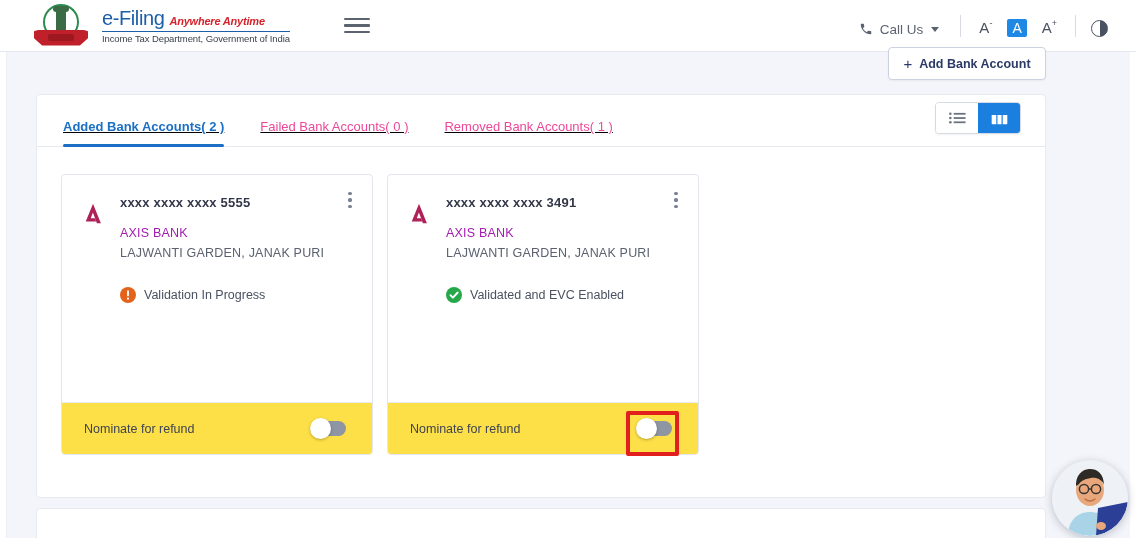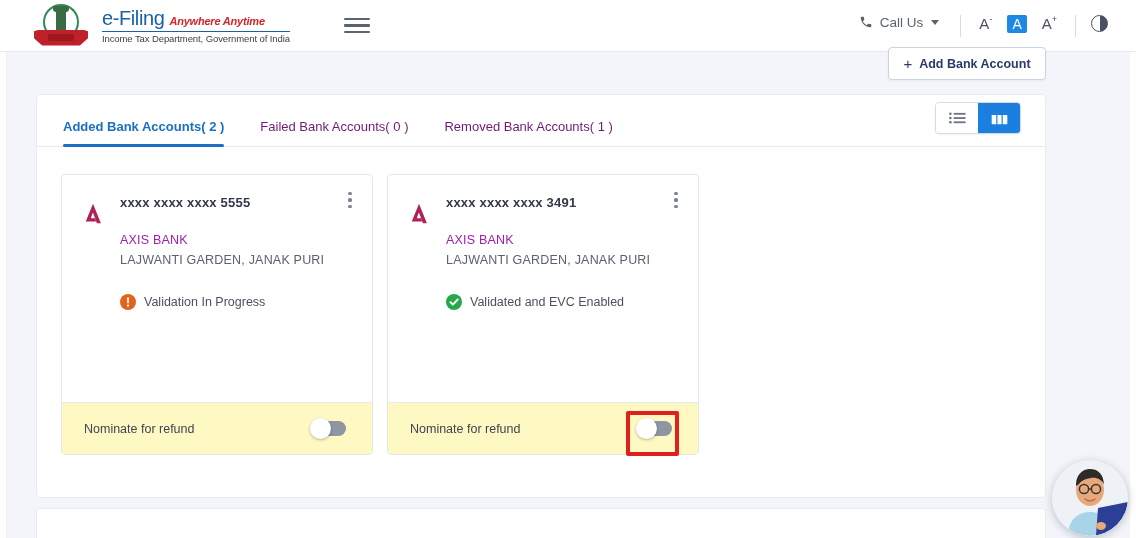--- a/index.html
+++ b/index.html
@@ -128,21 +128,21 @@
     height: 2.2px;
     width: 100%;
     background: #5c6370;
     border-radius: 1px;
   }
 
   .header-right {
     margin-left: auto;
     padding-right: 28px;
     display: flex;
-    align-items: flex-start;
+    align-items: flex-end;
     gap: 0;
     color: #5c6370;
   }
   .callus {
     display: flex;
     align-items: center;
     gap: 7px;
     font-size: 13.5px;
     color: #5c6370;
     cursor: pointer;
@@ -225,24 +225,25 @@
     border-radius: 4px;
   }
 
   .tabs-row {
     position: relative;
     height: 52px;
     display: flex;
     align-items: flex-end;
     padding: 0 26px;
     border-bottom: 1px solid #e8eaf0;
+    text-decoration: underline;
   }
   .tab {
     font-size: 13px;
-    color: #701a75;
+    color: #ec4899;
     padding: 0 18px 12px 18px;
     cursor: pointer;
     position: relative;
     white-space: nowrap;
   }
   .tab:first-child { padding-left: 0; }
   .tab.active {
     color: #1b6fc4;
     font-weight: bold;
   }
@@ -304,21 +305,21 @@
     gap: 14px;
     position: relative;
   }
   .axis-logo { width: 26px; height: 26px; flex: 0 0 auto; margin-top: 6px; }
   .card-info { flex: 1; min-width: 0; }
   .acct-num {
     font-size: 13px;
     font-weight: bold;
     color: #32384a;
     letter-spacing: 0.2px;
-    margin-bottom: 20px;
+    margin-bottom: 13px;
   }
   .bank-name {
     font-size: 12.5px;
     color: #a21caf;
     letter-spacing: 0.2px;
     line-height: 1.62;
   }
   .branch-name {
     font-size: 12.5px;
     color: #5a6170;
@@ -351,21 +352,21 @@
   }
   .kebab i {
     display: block;
     width: 3.2px; height: 3.2px;
     background: #7c8494;
     border-radius: 50%;
   }
 
   .card-footer {
     height: 52px;
-    background: #fef9c3;
+    background: #fde047;
     border-top: 1px solid #e9ebf1;
     display: flex;
     align-items: center;
     justify-content: space-between;
     padding: 0 26px 0 22px;
   }
   .footer-label {
     font-size: 12.5px;
     color: #3e4452;
   }

